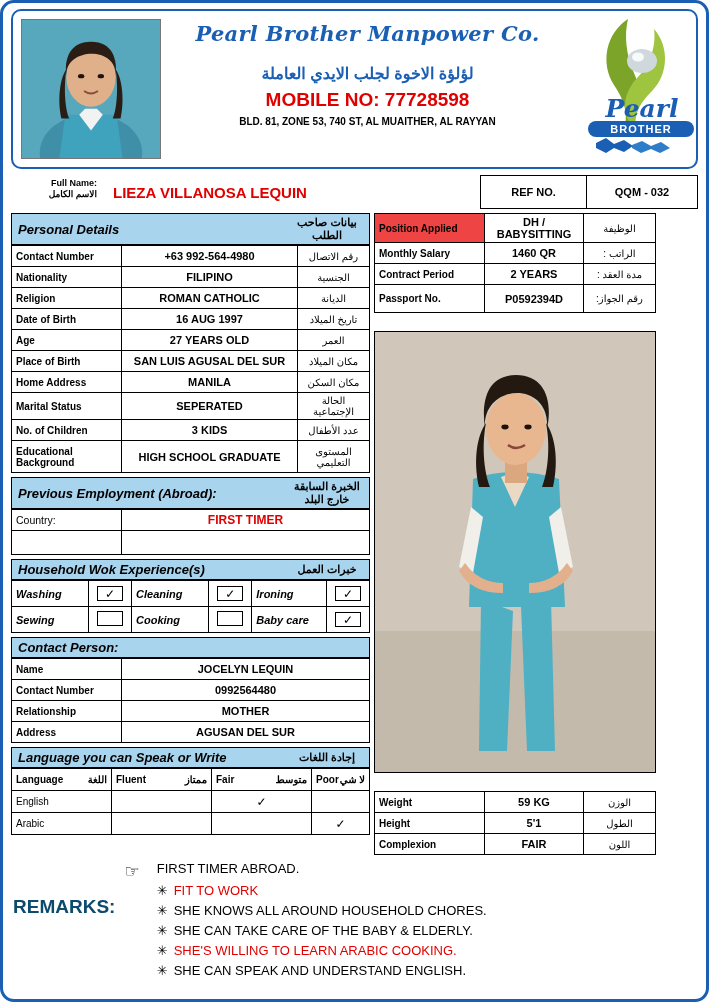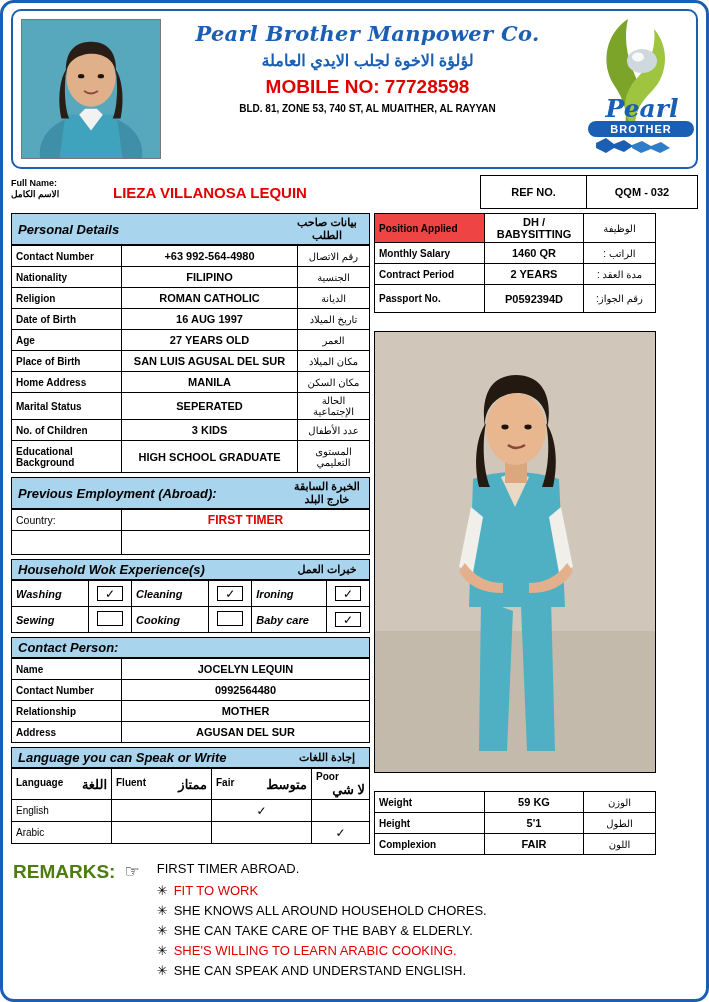--- a/index.html
+++ b/index.html
@@ -51,21 +51,21 @@
     font-style: italic;
     font-weight: bold;
     font-size: 21px;
     color: #1a5fb4;
     letter-spacing: .3px;
   }
   .company-ar {
     font-size: 16px;
     font-weight: bold;
     color: #1a5fb4;
-    margin-top: 5px;
+    margin-top: 18px;
   }
   .mobile {
     color: #e00000;
     font-weight: bold;
     font-size: 19px;
     margin-top: 6px;
   }
   .address {
     font-weight: bold;
     font-size: 10px;
@@ -81,21 +81,21 @@
   .name-row {
     display: flex;
     margin: 6px 8px 0 8px;
     height: 34px;
     align-items: stretch;
   }
   .name-label {
     width: 86px;
     font-size: 9px;
     font-weight: bold;
-    text-align: left;
+    text-align: right;
     line-height: 1.25;
     padding-top: 3px;
   }
   .name-value {
     flex: 1;
     color: #e00000;
     font-weight: bold;
     font-size: 15px;
     display: flex;
     align-items: center;
@@ -165,45 +165,46 @@
     width: 26px; height: 15px;
     border: 1px solid #000;
     line-height: 14px;
     font-size: 12px;
     text-align: center;
   }
 
   
   .lang td { height: 22px; font-size: 10px; }
   .lang .hdr { font-weight: bold; }
-  .lang .ar-in { font-size: 13px; float: right; }
+  .lang .ar-in { font-size: 10px; float: right; }
   .lang .mark { text-align: center; font-size: 12px; }
 
   
   .big-photo {
     width: 100%;
     height: 442px;
     border: 1px solid #000;
     background: #d8d2c8;
     position: relative;
     overflow: hidden;
   }
 
   
   .remarks {
     margin: 6px 10px 0 10px;
     position: relative;
     min-height: 140px;
   }
   .remarks-title {
-    color: #4d7c0f;
+    color: #0c4a6e;
     font-weight: bold;
     font-size: 19px;
     display: inline-block;
     vertical-align: top;
+    margin-top: 35px;
   }
   .pointer { font-size: 17px; margin-left: 6px; vertical-align: top; }
   .remark-list {
     display: inline-block;
     vertical-align: top;
     margin-left: 14px;
   }
   .remark-line { font-size: 13px; margin-bottom: 5px; color: #000; white-space: nowrap; }
   .remark-line .star { color: #000; margin-right: 6px; font-size: 13px; }
   .red { color: #e00000; }

